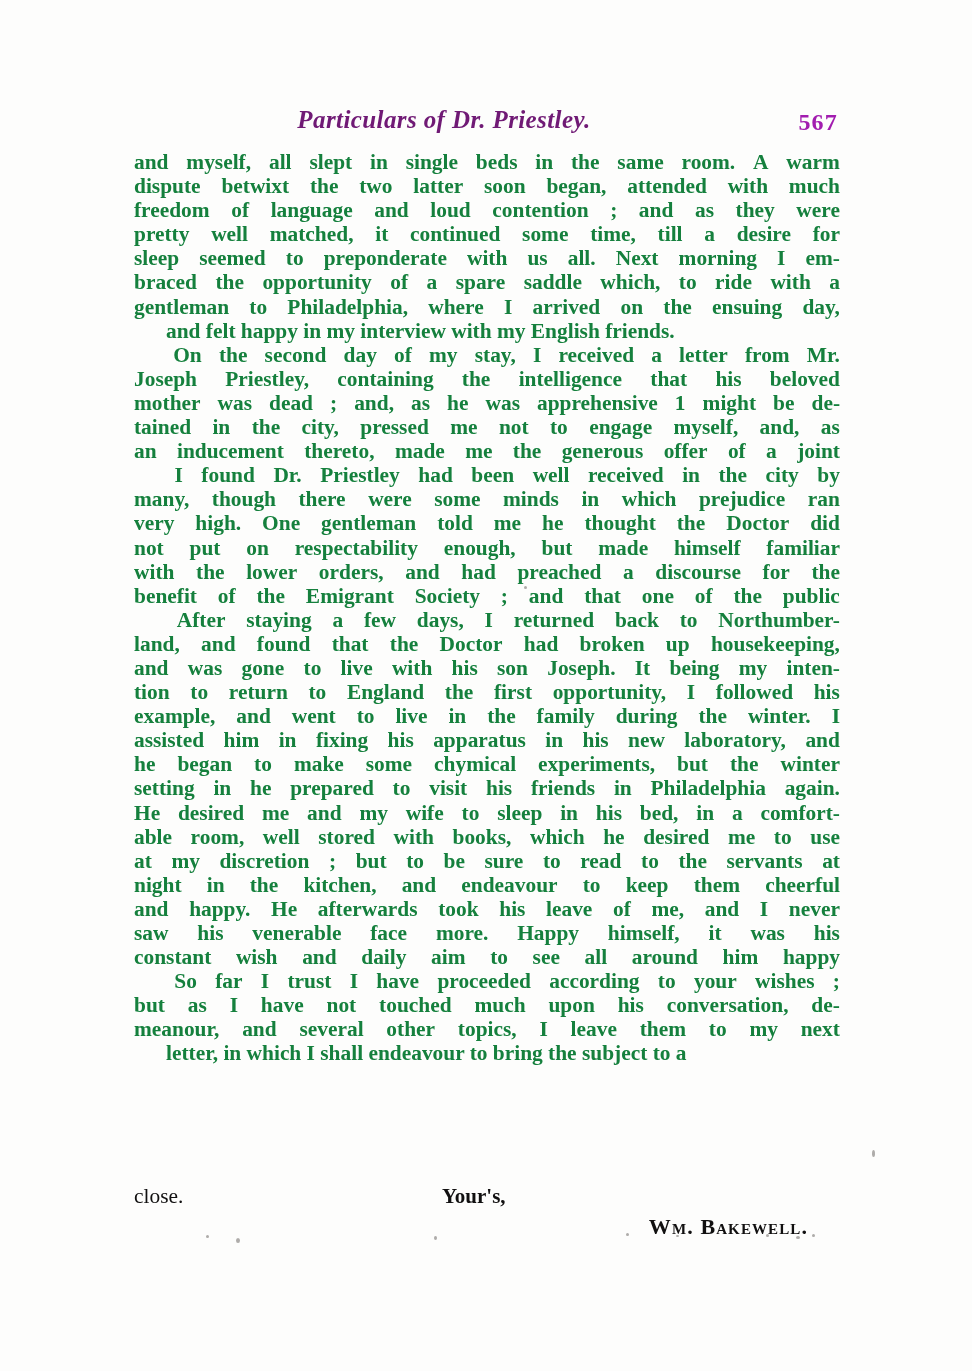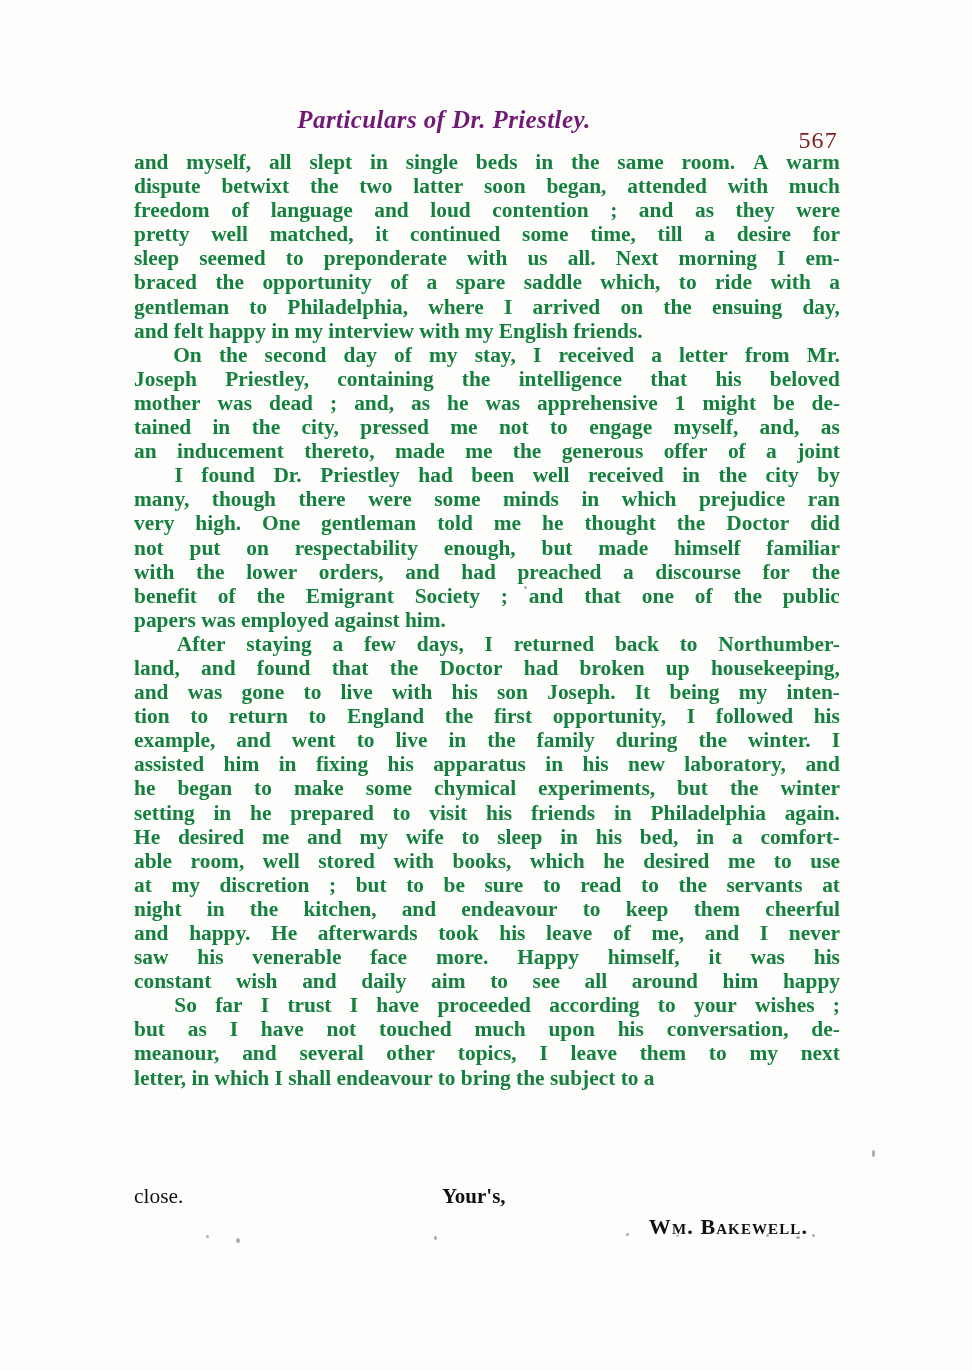--- a/index.html
+++ b/index.html
@@ -33,25 +33,25 @@
     text-align: center;
     font-style: italic;
     font-weight: bold;
     font-size: 25px;
     letter-spacing: 0.4px;
     color: #701a75;
   }
   .runhead-pageno {
     position: absolute;
     right: 0;
-    top: 21px;
+    top: 3px;
     font-size: 24px;
-    font-weight: normal;
+    font-weight: bold;
     letter-spacing: 1.2px;
-    color: #7f1d1d;
+    color: #a21caf;
     font-variant: small-caps;
   }
 
   
   .textblock {
     position: absolute;
     left: 134px;
     top: 150px;
     width: 706px;
   }
@@ -73,20 +73,21 @@
     justify-content: space-between;
     white-space: normal;
   }
   .ln.j > span {
     display: inline-block;
     white-space: pre;
   }
   
   .ln.last {
     display: block;
+    margin-left: 32px;
   }
   .ln .indent {
     display: inline-block;
     width: 22px;
   }
 
   
   .closing {
     position: absolute;
     left: 134px;
@@ -377,21 +378,20 @@
           <span>Emigrant</span>
           <span>Society</span>
           <span>;</span>
           <span>and</span>
           <span>that</span>
           <span>one</span>
           <span>of</span>
           <span>the</span>
           <span>public</span>
         </div>
-        <div class="ln last">papers was employed against him.</div>
       </div>
       <div class="para">
         <div class="ln j">
           <span class="indent"></span>
           <span>After</span>
           <span>staying</span>
           <span>a</span>
           <span>few</span>
           <span>days,</span>
           <span>I</span>

